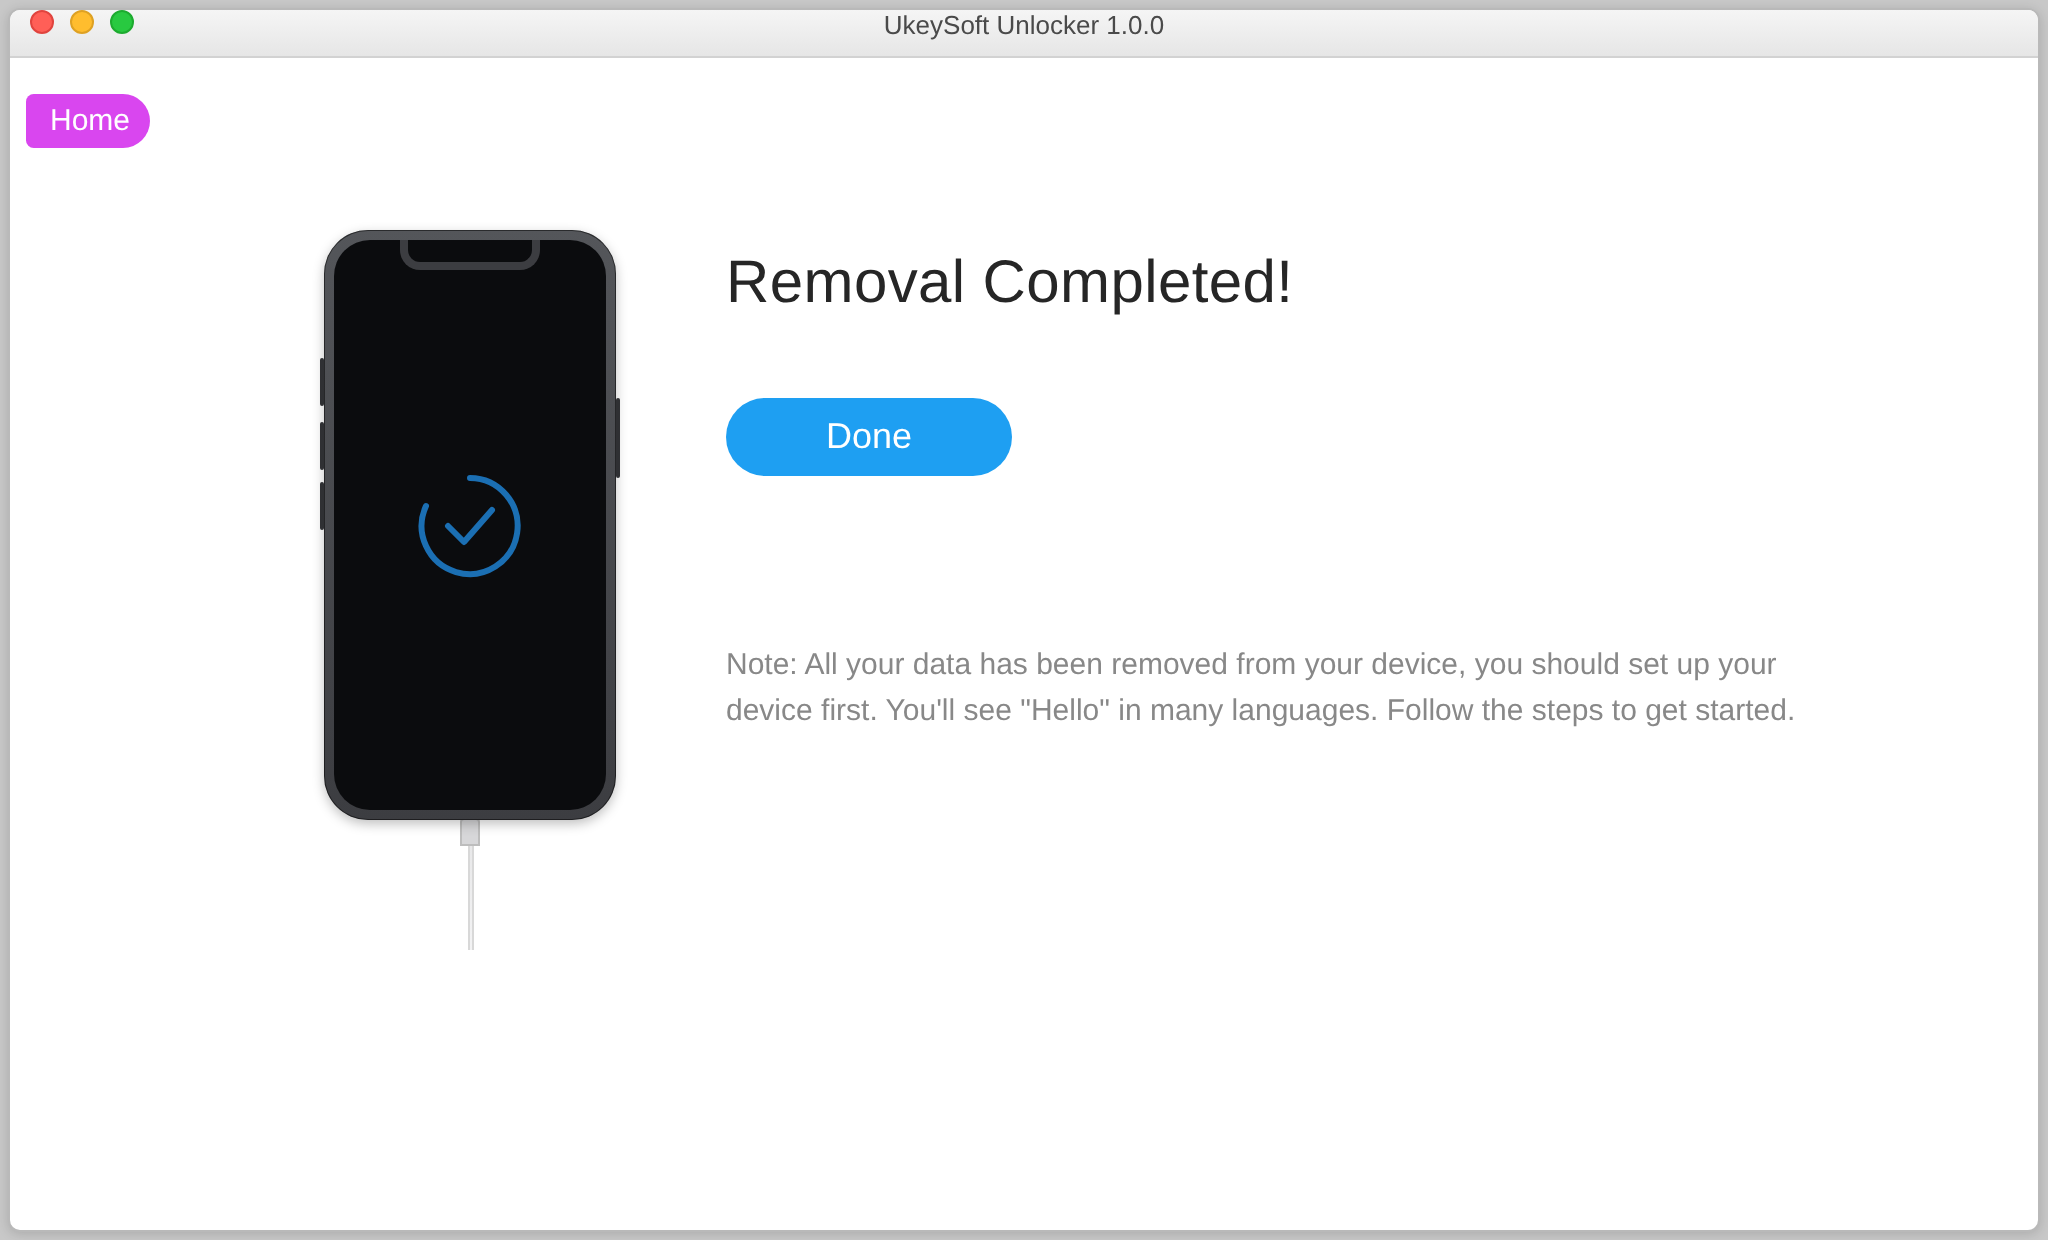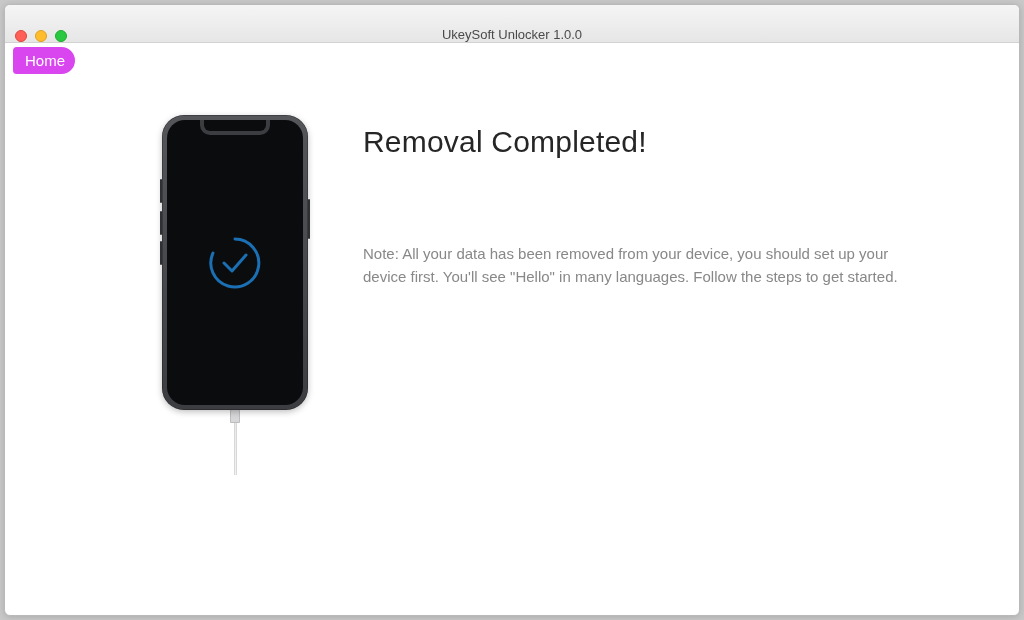--- a/index.html
+++ b/index.html
@@ -8,25 +8,25 @@
     position: absolute;
     left: 4px; top: 4px;
     width: 1016px; height: 612px;
     background: #ffffff;
     border: 1px solid #b9b9b9;
     border-radius: 6px;
     box-shadow: 0 1px 6px rgba(0,0,0,0.15);
     overflow: hidden;
   }
   .titlebar {
-    height: 38px;
+    height: 24px;
     background: linear-gradient(#f5f5f5, #e6e6e6);
     border-bottom: 1px solid #d2d2d2;
     display: flex;
-    align-items: flex-end;
+    align-items: flex-start;
     position: relative;
   }
   .traffic-lights {
     display: flex;
     gap: 8px;
     padding-left: 10px;
   }
   .tl { width: 12px; height: 12px; border-radius: 50%; }
   .tl.red { background: #ff5f57; border: 0.5px solid #e0443e; }
   .tl.yellow { background: #ffbd2e; border: 0.5px solid #dea123; }
@@ -173,17 +173,18 @@
             </svg>
           </div>
         </div>
       </div>
       <div class="cable"></div>
       <div class="cable-line"></div>
     </div>
 
     <div class="right">
       <h1 class="heading">Removal Completed!</h1>
+      <button class="done-btn">Done</button>
       <p class="note">Note: All your data has been removed from your device, you should set up your device first. You'll see "Hello" in many languages. Follow the steps to get started.</p>
     </div>
 
   </div>
 </div>
 
 </body></html>

